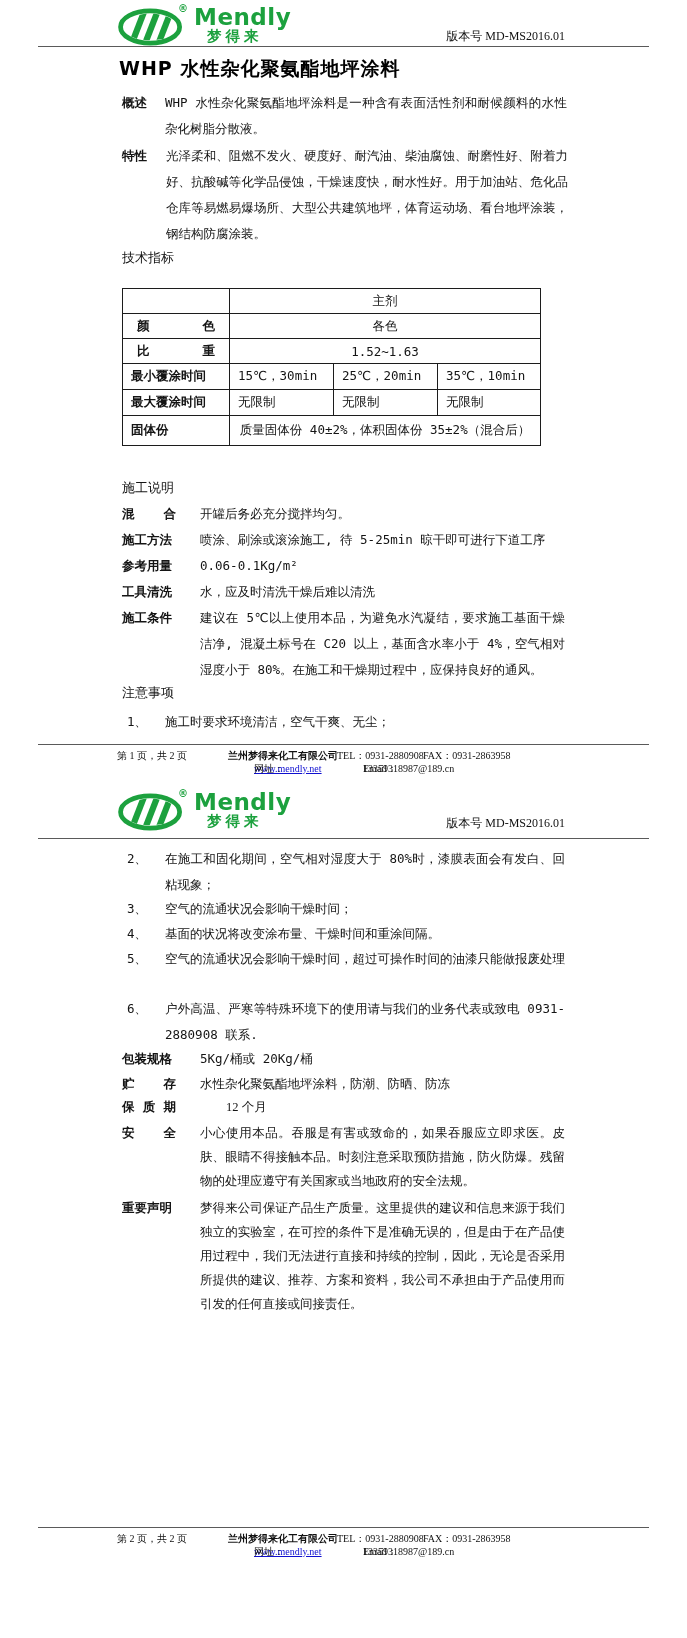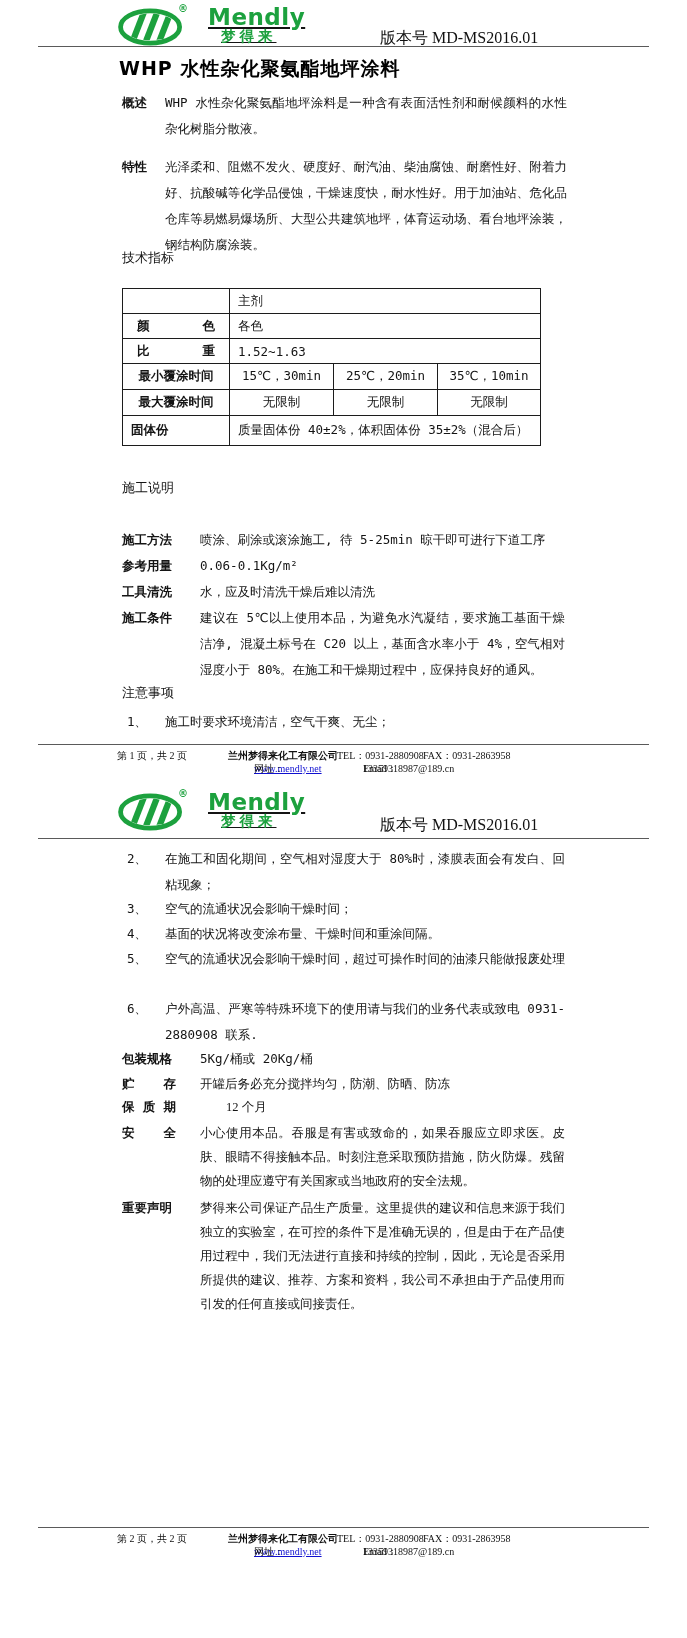--- a/index.html
+++ b/index.html
@@ -5,50 +5,50 @@
   html,body{margin:0;padding:0;background:#ffffff;}
   .canvas{position:relative;width:687px;height:1638px;background:#fff;overflow:hidden;
           font-family:"DejaVu Sans Mono","DejaVu Sans","Liberation Sans",sans-serif;color:#141414;}
   .rule{position:absolute;left:38px;width:611px;height:0;border-top:1px solid #5a5a5a;}
 
   
   .logo{position:absolute;left:115px;display:flex;align-items:flex-start;}
   .logo-mark{display:block;}
   .reg{position:absolute;left:63px;top:-3px;color:#1ca13e;font-size:10px;font-weight:bold;
        font-family:"DejaVu Sans",sans-serif;}
-  .logo-text{margin-left:19px;margin-top:1px;text-decoration:underline;}
+  .logo-text{margin-left:5px;margin-top:1px;}
   .brand-en{font-family:"DejaVu Sans","Liberation Sans",sans-serif;font-weight:bold;font-size:23px;
             line-height:21px;color:#1ca13e;letter-spacing:.5px;}
   .brand-cn{font-weight:bold;font-size:14.5px;line-height:17px;color:#1ca13e;letter-spacing:4px;margin-left:13px;}
 
-  .version{position:absolute;left:380px;width:185px;font-size:16px;
+  .version{position:absolute;left:380px;width:185px;text-align:right;font-size:12px;
            font-family:"Liberation Serif","DejaVu Serif",serif;color:#111;}
 
   .title{position:absolute;left:119px;margin:0;font-family:"DejaVu Sans","Liberation Sans",sans-serif;
          font-weight:bold;font-size:19px;letter-spacing:1px;color:#000;}
 
   .heading{position:absolute;left:122px;font-size:13px;font-weight:normal;line-height:16px;}
 
   .kv{position:absolute;display:flex;font-size:12.5px;line-height:26px;}
   .lbl{font-weight:bold;flex:0 0 auto;}
   .lbl-2{width:43px;}          
   .lbl-4{width:78px;}          
   .lbl-s{width:54px;margin-right:24px;text-align:justify;text-align-last:justify;} 
   .body{text-align:justify;}
 
   .note{position:absolute;left:127px;display:flex;font-size:12.5px;line-height:26px;}
   .note .num{flex:0 0 38px;}
   .note .body{width:400px;}
 
   table.tech{position:absolute;left:122px;border-collapse:collapse;font-size:12.5px;color:#141414;}
   table.tech td{border:1px solid #1c1c1c;padding:1px 8px;vertical-align:middle;}
-  table.tech .c{text-align:left;}
+  table.tech .c{text-align:center;}
   table.tech .b{font-weight:bold;}
   table.tech .sp{text-align:justify;text-align-last:justify;padding:1px 14px;}
-  .h25{height:25px;}.h26{height:26px;text-align:center;}.h30{height:30px;}
+  .h25{height:25px;}.h26{height:26px;}.h30{height:30px;}
 
   .footer{position:absolute;left:38px;width:612px;height:28px;font-size:10px;
           font-family:"Liberation Serif","DejaVu Serif",serif;color:#111;}
   .footer span{position:absolute;white-space:nowrap;line-height:13px;}
   .f-page{left:79px;top:0;}
   .f-company{left:190px;top:0;font-weight:bold;}
   .f-tel{left:299px;top:0;}
   .f-fax{left:385px;top:0;}
   .f-web{left:208px;top:13px;padding-left:8px;}
   .f-email{left:325px;top:13px;}
@@ -82,21 +82,21 @@
   <div class="version" style="top:28px;">版本号 MD-MS2016.01</div>
   <div class="rule" style="top:46px;"></div>
 
   <h1 class="title" style="top:56px;">WHP 水性杂化聚氨酯地坪涂料</h1>
 
   <div class="kv" style="left:122px;top:90px;width:446px;">
     <span class="lbl lbl-2">概述</span>
     <span class="body" style="width:402px;">WHP 水性杂化聚氨酯地坪涂料是一种含有表面活性剂和耐候颜料的水性杂化树脂分散液。</span>
   </div>
 
-  <div class="kv" style="left:122px;top:154px;width:446px;">
+  <div class="kv" style="left:122px;top:143px;width:446px;justify-content:space-between;">
     <span class="lbl lbl-2">特性</span>
     <span class="body" style="width:402px;">光泽柔和、阻燃不发火、硬度好、耐汽油、柴油腐蚀、耐磨性好、附着力好、抗酸碱等化学品侵蚀，干燥速度快，耐水性好。用于加油站、危化品仓库等易燃易爆场所、大型公共建筑地坪，体育运动场、看台地坪涂装，钢结构防腐涂装。</span>
   </div>
 
   <div class="heading" style="top:250px;">技术指标</div>
 
   <table class="tech" style="top:288px;">
     <colgroup>
         <col style="width:107px">
         <col style="width:104px">
@@ -130,20 +130,24 @@
     </tr>
     <tr class="h30">
       <td class="b">固体份</td>
       <td class="c" colspan="3">质量固体份 40±2%，体积固体份 35±2%（混合后）</td>
     </tr>
   </tbody>
     </table>
 
   <div class="heading" style="top:480px;">施工说明</div>
 
+  <div class="kv" style="left:122px;top:501px;width:446px;">
+    <span class="lbl lbl-s">混合</span>
+    <span class="body" style="width:365px;">开罐后务必充分搅拌均匀。</span>
+  </div>
   <div class="kv" style="left:122px;top:527px;width:446px;">
     <span class="lbl lbl-4">施工方法</span>
     <span class="body" style="width:365px;">喷涂、刷涂或滚涂施工, 待 5-25min 晾干即可进行下道工序</span>
   </div>
   <div class="kv" style="left:122px;top:553px;width:446px;">
     <span class="lbl lbl-4">参考用量</span>
     <span class="body" style="width:365px;">0.06-0.1Kg/m²</span>
   </div>
   <div class="kv" style="left:122px;top:579px;width:446px;">
     <span class="lbl lbl-4">工具清洗</span>
@@ -217,21 +221,21 @@
     <span class="num">6、</span>
     <span class="body">户外高温、严寒等特殊环境下的使用请与我们的业务代表或致电 0931-2880908 联系.</span>
   </div>
 
   <div class="kv" style="left:122px;top:1046px;width:446px;">
     <span class="lbl lbl-4">包装规格</span>
     <span class="body" style="width:365px;">5Kg/桶或 20Kg/桶</span>
   </div>
   <div class="kv" style="left:122px;top:1071px;width:446px;">
     <span class="lbl lbl-s">贮存</span>
-    <span class="body" style="width:365px;">开罐后务必充分搅拌均匀，防潮、防晒、防冻</span>
+    <span class="body" style="width:365px;">水性杂化聚氨酯地坪涂料，防潮、防晒、防冻</span>
   </div>
   <div class="kv" style="left:122px;top:1094px;width:446px;gap:26px;">
     <span class="lbl lbl-s">保质期</span>
     <span class="body" style="width:365px;font-family:Liberation Serif, serif;">12 个月</span>
   </div>
   <div class="kv" style="left:122px;top:1121px;width:446px;line-height:24px;">
     <span class="lbl lbl-s">安全</span>
     <span class="body" style="width:365px;">小心使用本品。吞服是有害或致命的，如果吞服应立即求医。皮肤、眼睛不得接触本品。时刻注意采取预防措施，防火防爆。残留物的处理应遵守有关国家或当地政府的安全法规。</span>
   </div>
   <div class="kv" style="left:122px;top:1196px;width:446px;line-height:24px;">

